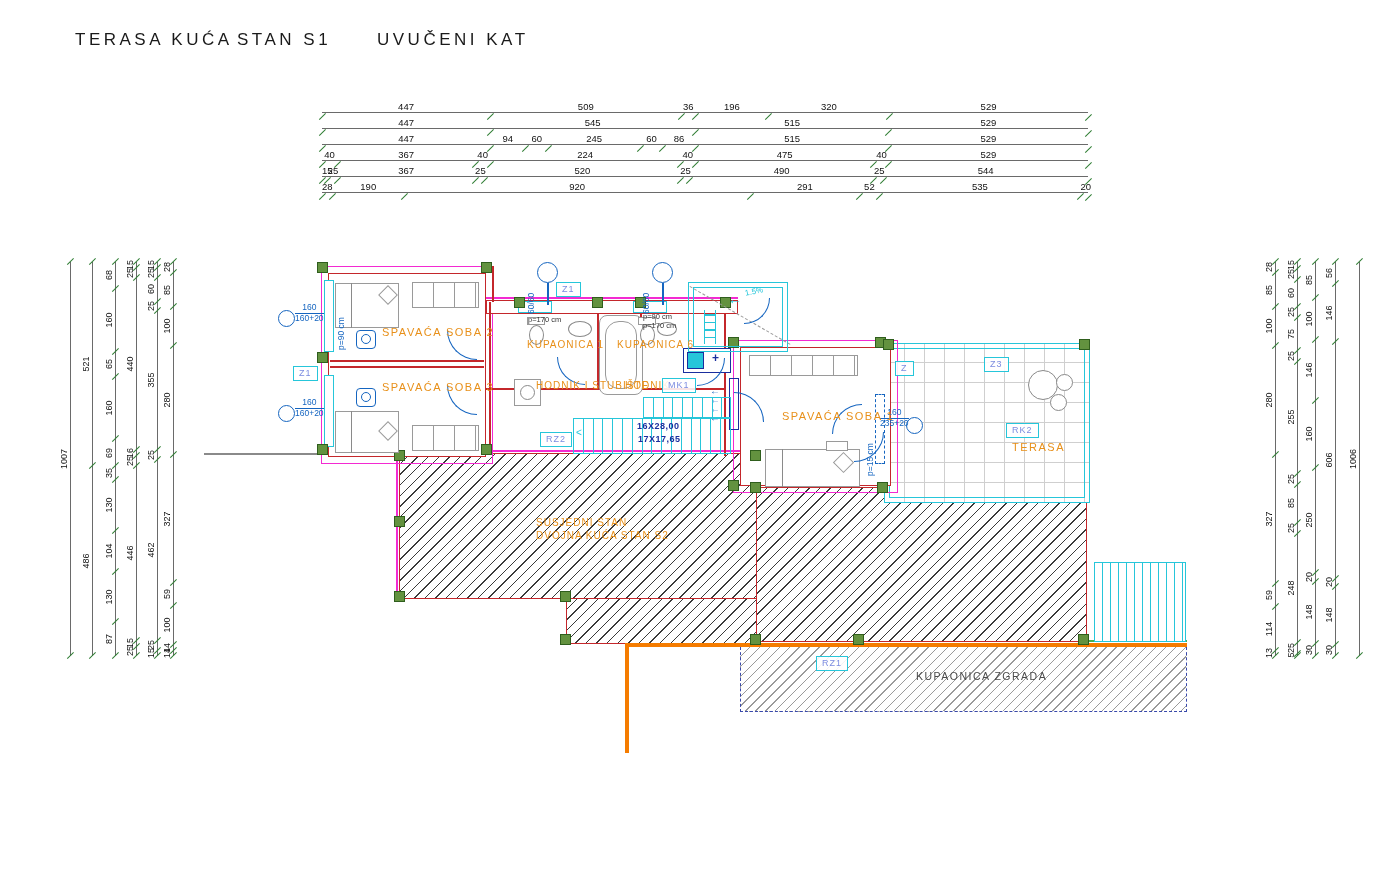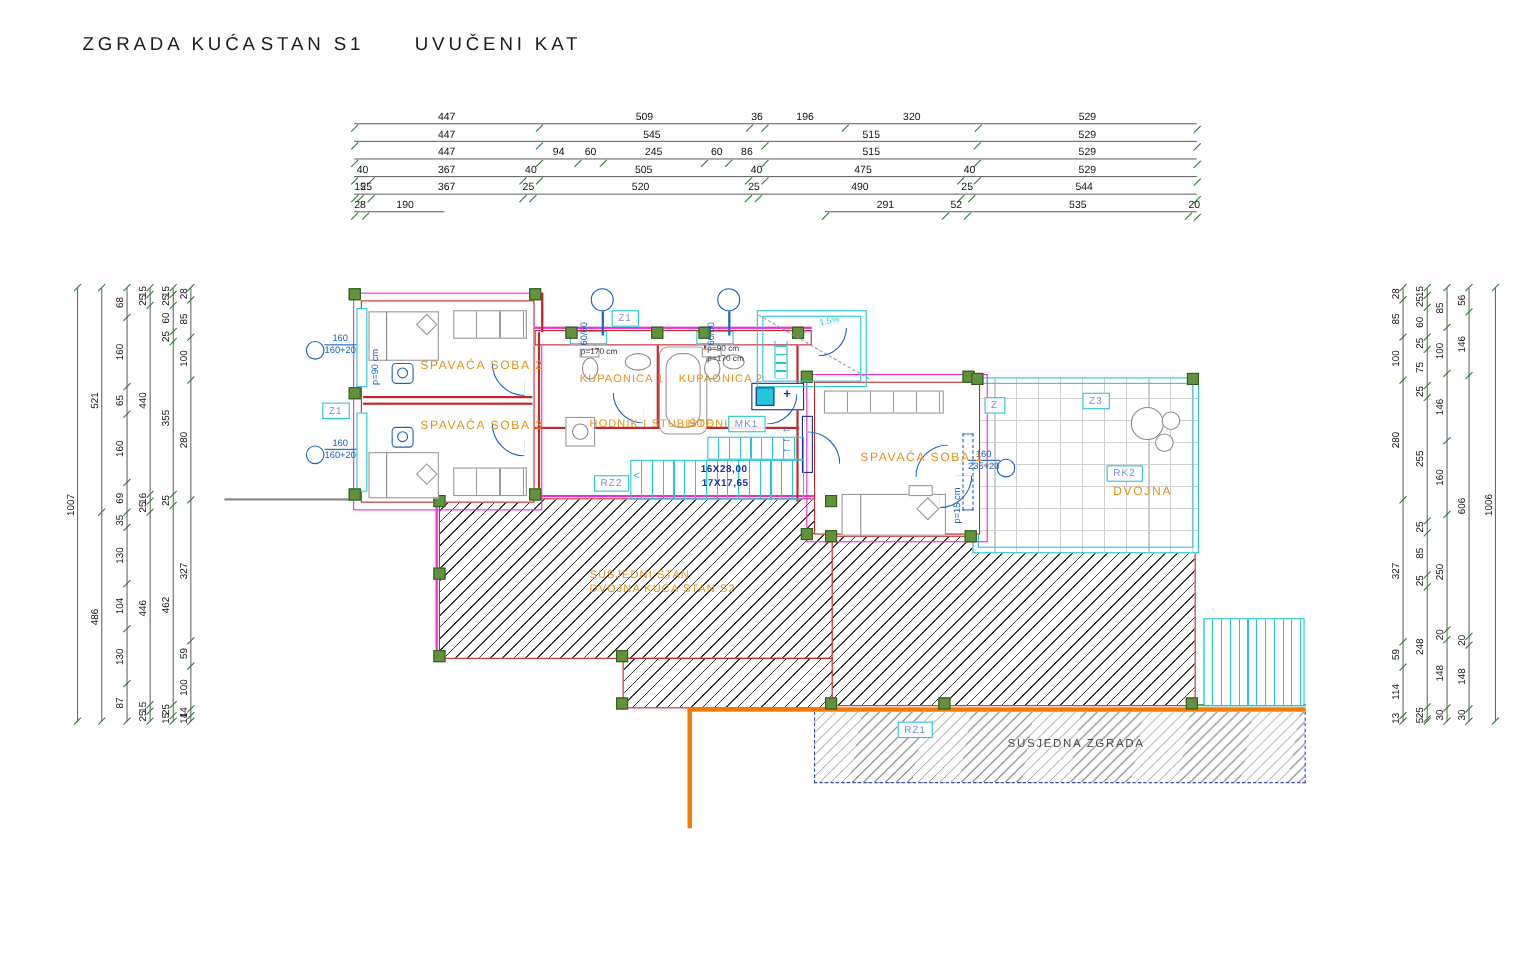--- a/index.html
+++ b/index.html
@@ -79,21 +79,21 @@
   .slope{position:absolute;color:#26c6da;font-size:8px;transform:rotate(-12deg);line-height:1;}
   .niche{position:absolute;border:1.5px solid #1a2e9e;background:#fff;box-sizing:border-box;}
   .nichesq{position:absolute;background:#26c6da;border:1px solid #1a2e9e;box-sizing:border-box;}
   .plus{position:absolute;color:#1a2e9e;font-size:12px;font-weight:bold;line-height:1;}
 </style>
 </head>
 <body>
 
 <div id="canvas">
 
-  <span class="title-part" style="left:75px">ZGRADA KUĆA</span>
+  <span class="title-part" style="left:75px">TERASA KUĆA</span>
   <span class="title-part" style="left:237px">STAN S1</span>
   <span class="title-part" style="left:377px">UVUČENI KAT</span>
 
   <div class="lnm" style="left:397px;top:450px;width:362px;height:2px"></div>
   <div class="lnm" style="left:396px;top:452px;width:2px;height:148px"></div>
   <div class="lnm" style="left:756px;top:484px;width:331px;height:2px"></div>
   <div class="hatch-dark" style="left:399px;top:453px;width:359px;height:146px"></div>
   <div class="hatch-dark" style="left:566px;top:598px;width:192px;height:46px"></div>
   <div class="hatch-dark" style="left:756px;top:487px;width:331px;height:155px"></div>
 
@@ -245,28 +245,28 @@
     <span class="den">235+20</span>
   </div>
   <span class="ann vtext" style="left:866px;top:428px;height:48px">p=15 cm</span>
   <span class="ann dark" style="left:528px;top:316px">p=170 cm</span>
   <span class="ann dark" style="left:643px;top:313px">p=90 cm</span>
   <span class="ann dark" style="left:643px;top:322px">p=170 cm</span>
 
   <span class="lbl-o" style="left:382px;top:327px">SPAVAĆA SOBA 2</span>
   <span class="lbl-o" style="left:382px;top:382px">SPAVAĆA SOBA 3</span>
   <span class="lbl-o sm" style="left:527px;top:340px">KUPAONICA 1</span>
-  <span class="lbl-o sm" style="left:617px;top:340px">KUPAONICA 2</span>
+  <span class="lbl-o sm" style="left:617px;top:340px">KUPAONICA 6</span>
   <span class="lbl-o sm" style="left:536px;top:381px">HODNIK I STUBIŠTE</span>
   <span class="lbl-o sm" style="left:625px;top:381px">HODNIK</span>
   <span class="lbl-o" style="left:782px;top:411px">SPAVAĆA SOBA 1</span>
-  <span class="lbl-o" style="left:1012px;top:442px">DVOJNA</span>
+  <span class="lbl-o" style="left:1012px;top:442px">TERASA</span>
   <span class="lbl-o sm" style="left:536px;top:518px">SUSJEDNI STAN</span>
   <span class="lbl-o sm" style="left:536px;top:531px">DVOJNA KUĆA STAN S2</span>
-  <span class="abs" style="left:916px;top:670px;color:#4a4a4a;font-size:10.5px;letter-spacing:1.5px;white-space:nowrap">SUSJEDNA ZGRADA</span>
+  <span class="abs" style="left:916px;top:670px;color:#4a4a4a;font-size:10.5px;letter-spacing:1.5px;white-space:nowrap">KUPAONICA ZGRADA</span>
 
   <span class="navytxt" style="left:637px;top:422px">16X28,00</span>
   <span class="navytxt" style="left:638px;top:435px">17X17,65</span>
 
   <span class="tag" style="left:556px;top:282px">Z1</span>
   <span class="tag" style="left:293px;top:366px">Z1</span>
   <span class="tag" style="left:895px;top:361px">Z</span>
   <span class="tag" style="left:984px;top:357px">Z3</span>
   <span class="tag" style="left:1006px;top:423px">RK2</span>
   <span class="tag" style="left:540px;top:432px">RZ2</span>
@@ -341,21 +341,21 @@
         <div class="hseg" style="left: 0%; width: 1.96464%;">
           <span class="hlbl">40</span>
         </div>
         <div class="hseg" style="left: 1.96464%; width: 18.0255%;">
           <span class="hlbl">367</span>
         </div>
         <div class="hseg" style="left: 19.9902%; width: 1.96464%;">
           <span class="hlbl">40</span>
         </div>
         <div class="hseg" style="left: 21.9548%; width: 24.8035%;">
-          <span class="hlbl">505</span>
+          <span class="hlbl">224</span>
         </div>
         <div class="hseg" style="left: 46.7583%; width: 1.96464%;">
           <span class="hlbl">40</span>
         </div>
         <div class="hseg" style="left: 48.723%; width: 23.3301%;">
           <span class="hlbl">475</span>
         </div>
         <div class="hseg" style="left: 72.053%; width: 1.96464%;">
           <span class="hlbl">40</span>
         </div>
@@ -393,20 +393,23 @@
           <span class="hlbl">544</span>
         </div>
         <span class="endtick"></span>
       </div>
     <div class="hrow" style="top:96px">
         <div class="hseg" style="left: 0%; width: 1.37525%;">
           <span class="hlbl">28</span>
         </div>
         <div class="hseg" style="left: 1.37525%; width: 9.33202%;">
           <span class="hlbl">190</span>
+        </div>
+        <div class="hseg" style="left: 10.7073%; width: 45.1866%;">
+          <span class="hlbl">920</span>
         </div>
         <div class="hseg" style="left: 55.8939%; width: 14.2927%;">
           <span class="hlbl">291</span>
         </div>
         <div class="hseg" style="left: 70.1866%; width: 2.55403%; text-decoration: underline;">
           <span class="hlbl">52</span>
         </div>
         <div class="hseg" style="left: 72.7407%; width: 26.277%;">
           <span class="hlbl">535</span>
         </div>

